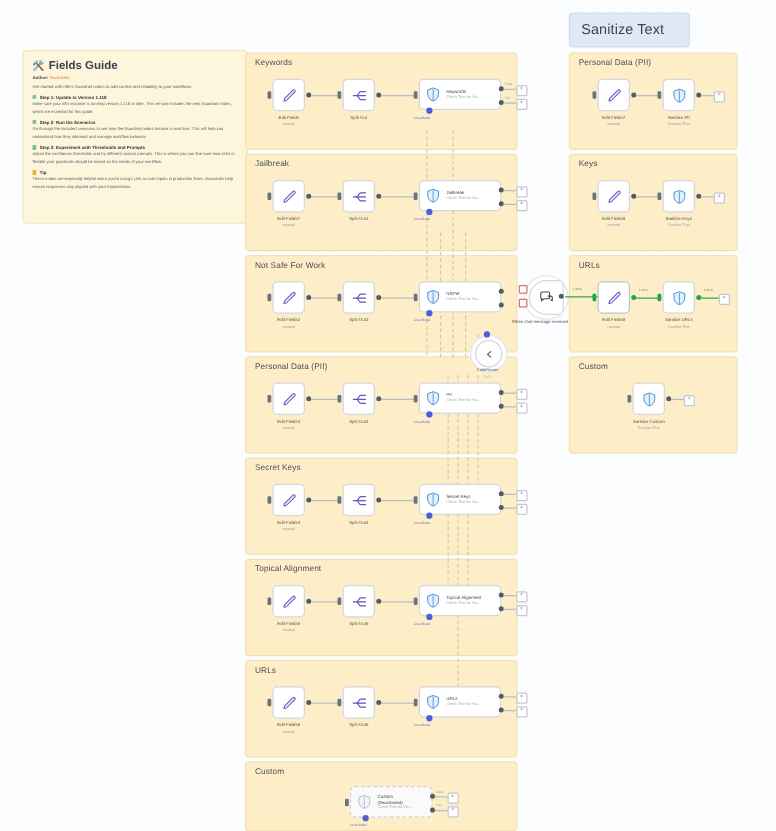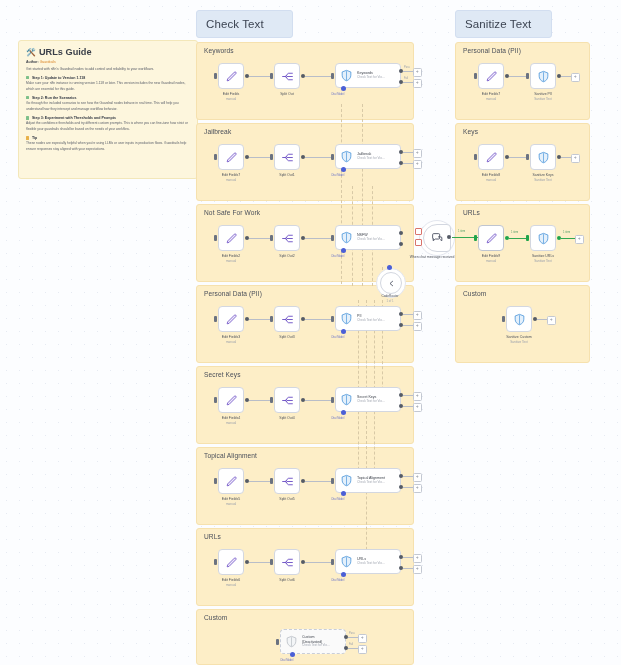--- a/index.html
+++ b/index.html
@@ -116,21 +116,21 @@
 </style>
 </head>
 <body>
 
 <div id="canvas">
 
   <div class="sticky sticky-yellow" id="setup-guide">
     <div class="sg-inner">
       <div class="sg-title">
         <span class="sg-emoji">🛠️</span>
-        <span>URLs Guide</span>
+        <span>Fields Guide</span>
       </div>
       <div class="sg-author">
         <b>Author:</b>
         <i>Guardrails</i>
       </div>
       <p class="sg-p">Get started with n8n's Guardrail nodes to add control and reliability to your workflows.</p>
 
       <div class="sg-step">
         <span class="sg-chip"></span>
         <span>Step 1: Update to Version 1.118</span>
@@ -150,23 +150,20 @@
       <p class="sg-body">Adjust the confidence thresholds and try different custom prompts. This is where you can fine-tune how strict or flexible your guardrails should be based on the needs of your workflow.</p>
 
       <div class="sg-step">
         <span class="sg-chip tip"></span>
         <span>Tip</span>
       </div>
       <p class="sg-body">These nodes are especially helpful when you're using LLMs or user inputs in production flows. Guardrails help ensure responses stay aligned with your expectations.</p>
     </div>
   </div>
 
-  <div class="sticky-header" style="left:196px;top:10px;width:97px;height:28px;">
-    <span>Check Text</span>
-  </div>
   <div class="sticky-header" style="left:455px;top:10px;width:97px;height:28px;">
     <span>Sanitize Text</span>
   </div>
 
   <div class="group" style="left:196px;top:42px;width:218px;height:78px;">
     <div class="group-title">Keywords</div>
   </div>
 
   <div class="group" style="left:196px;top:123px;width:218px;height:78px;">
     <div class="group-title">Jailbreak</div>

